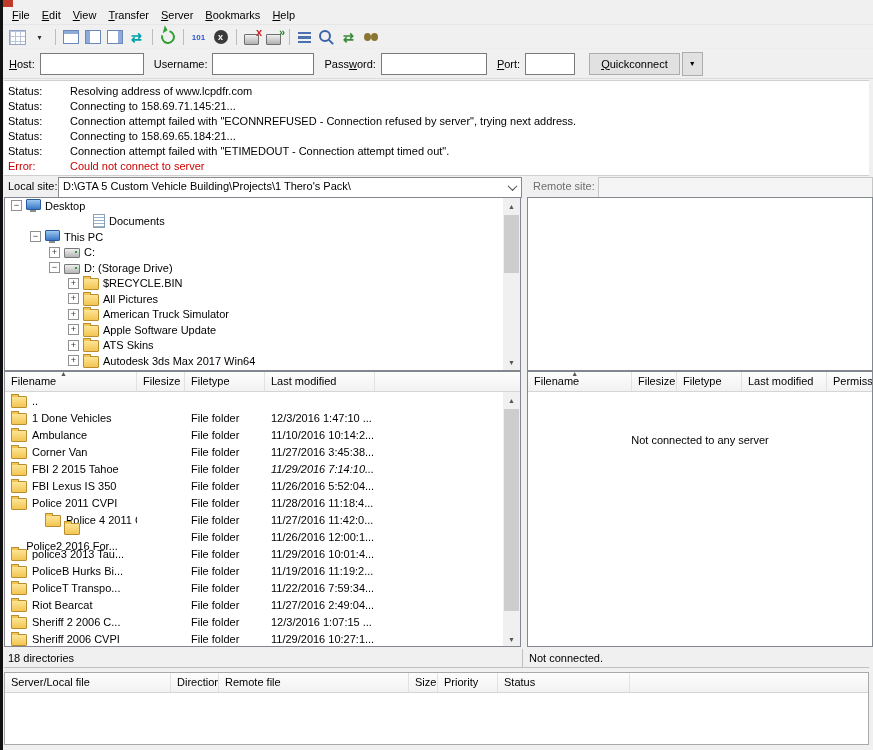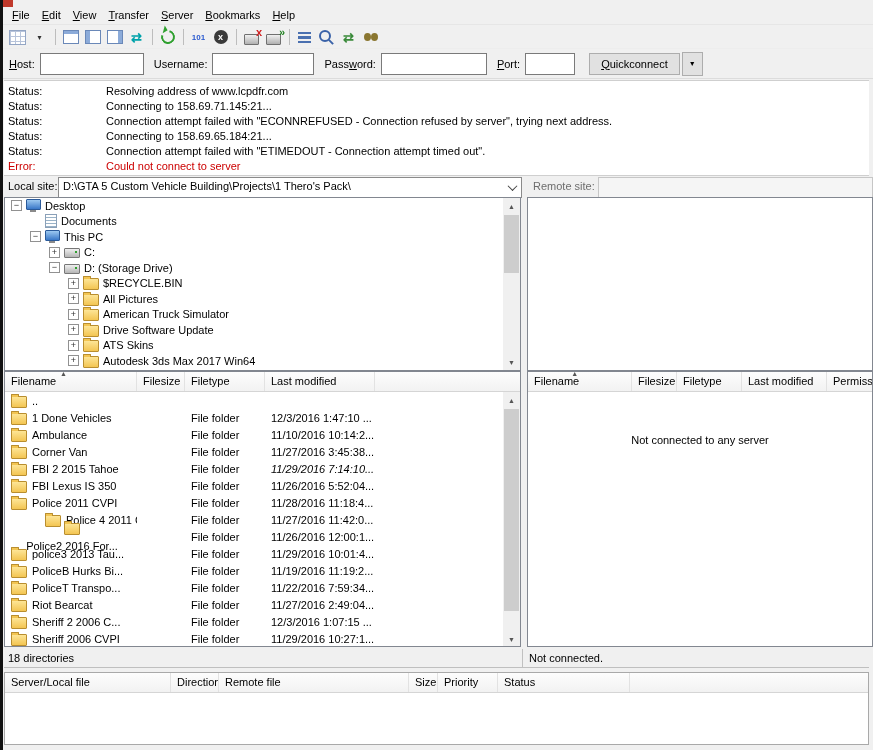--- a/index.html
+++ b/index.html
@@ -47,21 +47,21 @@
   .qcbar{left:3px;top:49px;right:0;height:30px;display:flex;align-items:center;padding-left:4px;border-bottom:1px solid #dcdcdc;}
   .qc-label{margin:0 5px 0 2px;white-space:nowrap;}
   .qc-label u{text-decoration:underline;}
   .qc-input{height:20px;border:1px solid #7a7a7a;background:#fff;font-family:"Liberation Sans",sans-serif;font-size:11px;padding:0 3px;margin-right:8px;}
   .qc-btn{height:22px;padding:0 11px;background:#e1e1e1;border:1px solid #adadad;font-family:"Liberation Sans",sans-serif;font-size:11px;margin-left:6px;}
   .qc-btn u{text-decoration:underline;}
   .qc-dd{height:22px;width:19px;background:#e1e1e1;border:1px solid #adadad;margin-left:2px;font-size:7px;display:flex;align-items:center;justify-content:center;}
 
   
   .log{left:4px;top:80px;width:865px;height:96px;background:#fff;border-top:1px solid #cfcfcf;border-bottom:1px solid #cfcfcf;padding-top:3px;overflow:hidden;}
-  .log-line{display:flex;height:15px;line-height:15px;gap:36px;}
+  .log-line{display:flex;height:15px;line-height:15px;}
   .log-type{width:62px;padding-left:4px;flex:0 0 auto;}
   .log-err{color:#cc0000;}
 
   
   .siterow{left:0;top:176px;right:0;height:21px;}
   .lbl{position:absolute;line-height:21px;white-space:nowrap;}
   .combo{position:absolute;top:1px;height:19px;background:#fff;border:1px solid #8a8a8a;}
   .combo-text{position:absolute;left:4px;top:2px;right:18px;white-space:nowrap;overflow:hidden;}
   .combo-btn{position:absolute;right:0;top:0;width:17px;height:100%;display:flex;align-items:center;justify-content:center;}
   .chev{width:6px;height:6px;border-right:1px solid #444;border-bottom:1px solid #444;transform:rotate(45deg) translate(-1px,-1px);}
@@ -241,21 +241,21 @@
     <div class="sb">
       <div class="sb-btn sb-up">▲</div>
       <div class="sb-thumb" style="top:17px;height:58px"></div>
       <div class="sb-btn sb-down">▼</div>
     </div>
   <div class="tree-node" style="padding-left: 6px;">
         <span class="expander">−</span>
         <span class="ico ico-desktop"></span>
         <span class="node-label">Desktop</span>
       </div>
-      <div class="tree-node" style="padding-left: 25px;">
+      <div class="tree-node" style="padding-left: 25px; margin-left: 48px;">
         <span class="expander hidden"></span>
         <span class="ico ico-doc"></span>
         <span class="node-label">Documents</span>
       </div>
       <div class="tree-node" style="padding-left: 25px;">
         <span class="expander">−</span>
         <span class="ico ico-desktop"></span>
         <span class="node-label">This PC</span>
       </div>
       <div class="tree-node" style="padding-left: 44px;">
@@ -279,21 +279,21 @@
         <span class="node-label">All Pictures</span>
       </div>
       <div class="tree-node" style="padding-left: 63px;">
         <span class="expander">+</span>
         <span class="ico ico-folder"></span>
         <span class="node-label">American Truck Simulator</span>
       </div>
       <div class="tree-node" style="padding-left: 63px;">
         <span class="expander">+</span>
         <span class="ico ico-folder"></span>
-        <span class="node-label">Drive Software Update</span>
+        <span class="node-label">Apple Software Update</span>
       </div>
       <div class="tree-node" style="padding-left: 63px;">
         <span class="expander">+</span>
         <span class="ico ico-folder"></span>
         <span class="node-label">ATS Skins</span>
       </div>
       <div class="tree-node" style="padding-left: 63px;">
         <span class="expander">+</span>
         <span class="ico ico-folder"></span>
         <span class="node-label">Autodesk 3ds Max 2017 Win64</span>

